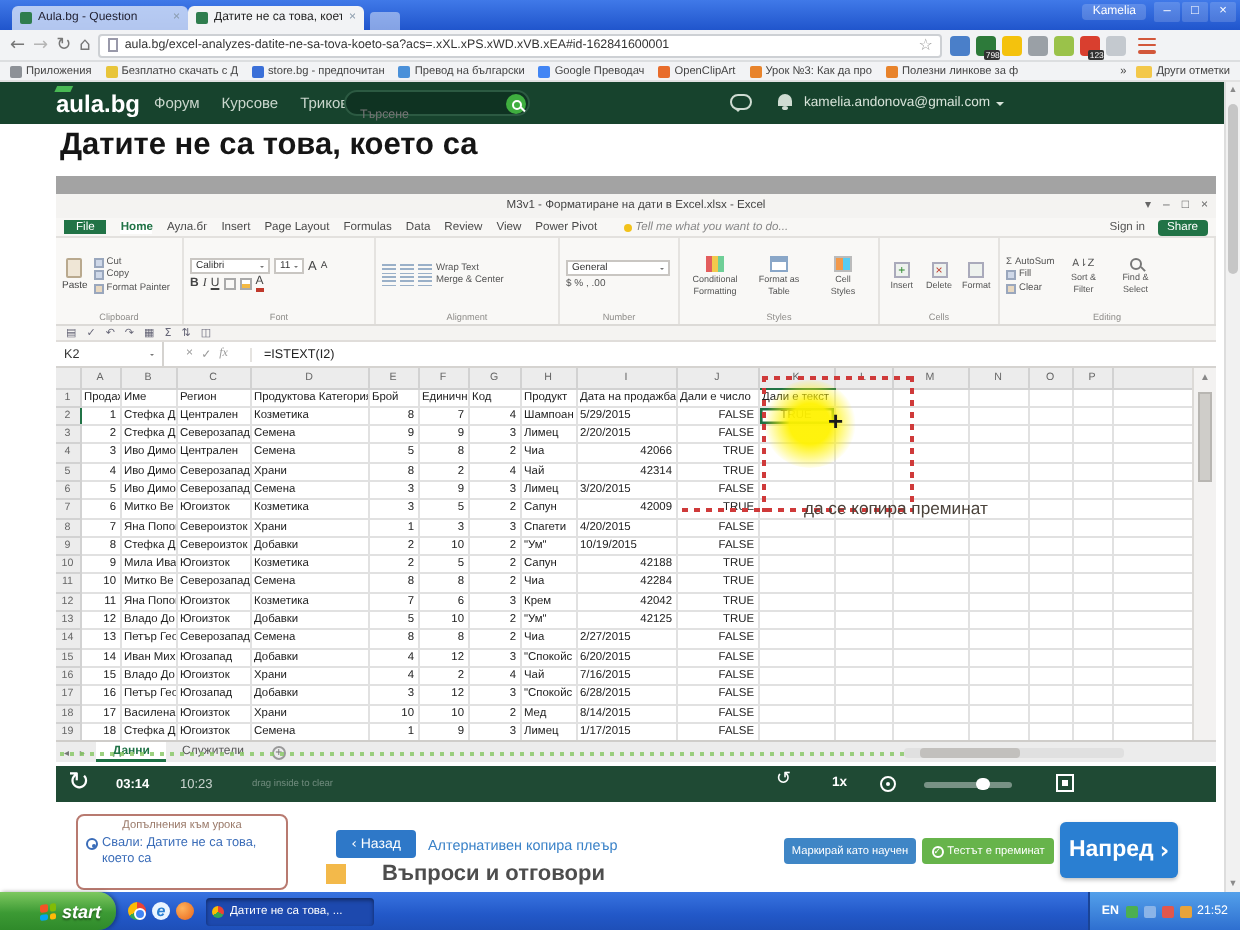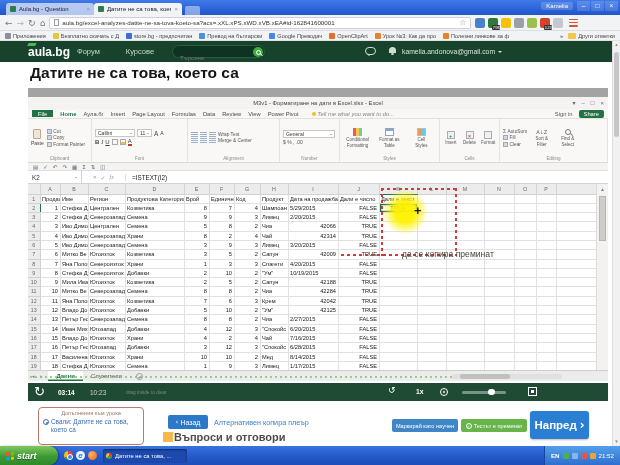--- a/index.html
+++ b/index.html
@@ -32,21 +32,21 @@
 
 #bookmarks{position:absolute;top:31px;left:0;right:0;height:10px;background:#f2f3f5;border-bottom:1px solid #e2e2e2;display:flex;align-items:center;gap:7px;padding:0 5px;font-size:5.6px;color:#444;overflow:hidden}
 .bm{display:flex;align-items:center;gap:2px;white-space:nowrap}
 .bm .bi{width:6px;height:6px;border-radius:1px;flex:none}
 #bm-right{margin-left:auto;display:flex;align-items:center;gap:5px}
 .folder{width:8px;height:6px;background:#f3c84a;border-radius:1px}
 
 #siteheader{position:absolute;top:41px;left:0;right:8px;height:21px;background:#17432d;color:#cfdcd2}
 #logo{position:absolute;left:28px;top:4px;font-size:12px;font-weight:bold;color:#fff}
 #logo .cap{position:absolute;left:0;top:-2px;width:8px;height:2.5px;background:#49b954;transform:skewX(-25deg)}
-#nav{position:absolute;left:77px;top:6px;display:flex;gap:26px}
+#nav{position:absolute;left:77px;top:6px;display:flex;gap:11px}
 .nav-item{font-size:7.5px;color:#c9d6cc}
 #searchpill{position:absolute;left:172px;top:4px;width:93px;height:13px;background:#0f3322;border:1px solid #2c5a42;border-radius:7px}
 #searchpill input{background:transparent;border:none;outline:none;color:#9db3a6;font-size:6.2px;width:68px;padding:2px 0 0 7px;font-family:inherit}
 #searchbtn{position:absolute;right:1px;top:1px;width:10px;height:10px;border-radius:50%;background:#3fae3f}
 #searchbtn::after{content:"";position:absolute;left:2.5px;top:2.5px;width:3px;height:3px;border:1px solid #fff;border-radius:50%}
 #searchbtn::before{content:"";position:absolute;left:6.5px;top:6.5px;width:2.5px;height:1px;background:#fff;transform:rotate(45deg)}
 #chat-icon{position:absolute;left:365px;top:6px;width:11px;height:8px;border:1.2px solid #cfdcd2;border-radius:4px}
 #chat-icon::after{content:"";position:absolute;left:1px;bottom:-4px;border:2px solid transparent;border-top-color:#cfdcd2}
 #bell-icon{position:absolute;left:389px;top:6px;width:7px;height:6px;background:#cfdcd2;border-radius:3.5px 3.5px 0 0}
 #bell-icon::after{content:"";position:absolute;left:2px;bottom:-2px;width:3px;height:2px;background:#cfdcd2;border-radius:50%}
@@ -152,35 +152,35 @@
 #plus-cursor{position:absolute;left:386px;top:115px;font-size:13px;font-weight:bold;color:#1a1a1a}
 .anno-t{position:absolute;font-size:8.6px;color:#4b433b;white-space:nowrap}
 
 #additions{position:absolute;left:38px;top:407px;width:106px;height:38px;border:1px solid #b87a70;border-radius:4px;padding:2px 4px;background:#fff}
 #additions .bt{font-size:5.6px;color:#9a7a6a;text-align:center}
 #dl{display:flex;gap:2px;margin-top:2px;font-size:6.4px;color:#3a6cb8;line-height:7.5px}
 #dl .dlic{flex:none;width:6px;height:6px;border:1px solid #3a6cb8;border-radius:50%;margin-top:1px;position:relative}
 #dl .dlic::after{content:"";position:absolute;left:1.5px;top:1.5px;width:2px;height:2px;background:#3a6cb8;border-radius:50%}
 #back-btn{position:absolute;left:168px;top:415px;width:40px;height:14px;background:#2e78c8;border-radius:2px;color:#fff;font-size:7px;display:flex;align-items:center;justify-content:center;gap:2px}
 #alt-link{position:absolute;left:214px;top:418px;font-size:7.2px;color:#3a82c8}
-#qa{position:absolute;left:163px;top:431px;display:flex;align-items:center;gap:1px}
+#qa{position:absolute;left:163px;top:431px;display:flex;align-items:center;gap:18px}
 #qa .qic{width:10px;height:10px;background:#f3b94a}
 #qa .qt{font-size:11px;font-weight:bold;color:#4d4d4d}
 #mark-btn{position:absolute;left:392px;top:419px;width:66px;height:13px;background:#3f86c6;border-radius:2px;color:#fff;font-size:5.6px;display:flex;align-items:center;justify-content:center}
 #test-btn{position:absolute;left:461px;top:419px;width:66px;height:13px;background:#67b44b;border-radius:2px;color:#fff;font-size:5.6px;display:flex;align-items:center;justify-content:center;gap:2px}
 #test-btn .ck{font-size:4.5px;border:.8px solid #fff;border-radius:50%;width:6px;height:6px;line-height:5.5px;text-align:center;flex:none}
 #next-btn{position:absolute;left:530px;top:411px;width:59px;height:28px;background:#2a7fd2;border-radius:3px;color:#fff;font-size:11.5px;font-weight:bold;display:flex;align-items:center;justify-content:center;gap:3px;box-shadow:0 1px 2px rgba(0,0,0,.25)}
 
 #pagescroll{position:absolute;right:0;top:41px;width:8px;height:405px;background:#f1f1f1;border-left:1px solid #ddd}
 #pagescroll .thumb{position:absolute;left:1px;right:1px;top:11px;height:85px;background:#c6c6c6;border-radius:3px}
 #pagescroll .ar{position:absolute;left:0;right:0;height:8px;color:#8a8a8a;font-size:4.5px;text-align:center;line-height:8px}
 #pagescroll .ar.dn{bottom:0}
 
 #taskbar{position:absolute;left:0;bottom:0;width:620px;height:19px;background:linear-gradient(#3873e0,#2258c8 60%,#1e4fb8);display:flex;align-items:center}
-#startbtn{width:58px;height:19px;border-radius:0 9px 9px 0;background:linear-gradient(#7ec860,#3c9a34 55%,#2f8a2a);display:flex;align-items:center;gap:3px;padding-left:6px;color:#fff;font-weight:bold;font-style:italic;font-size:9px;text-shadow:0 1px 1px rgba(0,0,0,.4);box-shadow:1px 0 2px rgba(0,0,0,.35)}
+#startbtn{width:58px;height:19px;border-radius:0 9px 9px 0;background:linear-gradient(#7ec860,#3c9a34 55%,#2f8a2a);display:flex;align-items:center;gap:3px;padding-left:20px;color:#fff;font-weight:bold;font-style:italic;font-size:9px;text-shadow:0 1px 1px rgba(0,0,0,.4);box-shadow:1px 0 2px rgba(0,0,0,.35)}
 .flag{width:8px;height:8px;display:grid;grid-template-columns:1fr 1fr;gap:1px;transform:skewY(-6deg)}
 .flag i{border-radius:1px}
 #ql{display:flex;gap:3px;align-items:center;padding:0 6px}
 .qli{width:9px;height:9px;border-radius:50%}
 .qli.chrome{background:conic-gradient(#ea4335 0 33%,#34a853 33% 66%,#fbbc05 66%);position:relative}
 .qli.chrome::after{content:"";position:absolute;left:2.5px;top:2.5px;width:4px;height:4px;border-radius:50%;background:#4285f4;border:1px solid #fff}
 .qli.ie{background:#eaf4ff;color:#2a7fd2;font-size:8px;font-weight:bold;font-style:italic;text-align:center;line-height:9px;border-radius:50%}
 .qli.ff{background:radial-gradient(circle at 35% 35%,#ffb35c,#e8641b)}
 #taskbtn{width:84px;height:14px;background:#1d49ae;border-radius:2px;box-shadow:inset 0 1px 2px rgba(0,0,0,.45);display:flex;align-items:center;gap:3px;padding:0 3px;color:#fff;font-size:5.8px;white-space:nowrap;overflow:hidden}
 #taskbtn .tfav{width:6px;height:6px;border-radius:50%;background:conic-gradient(#ea4335 0 33%,#34a853 33% 66%,#fbbc05 66%);flex:none}

